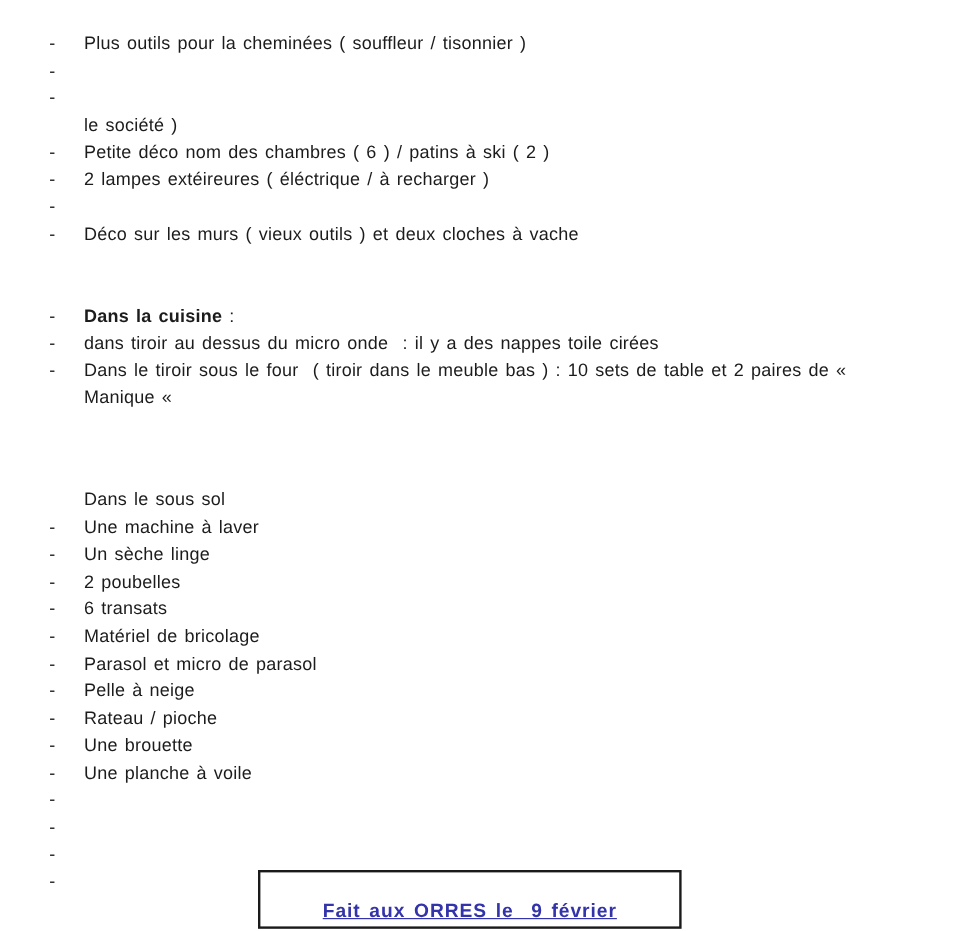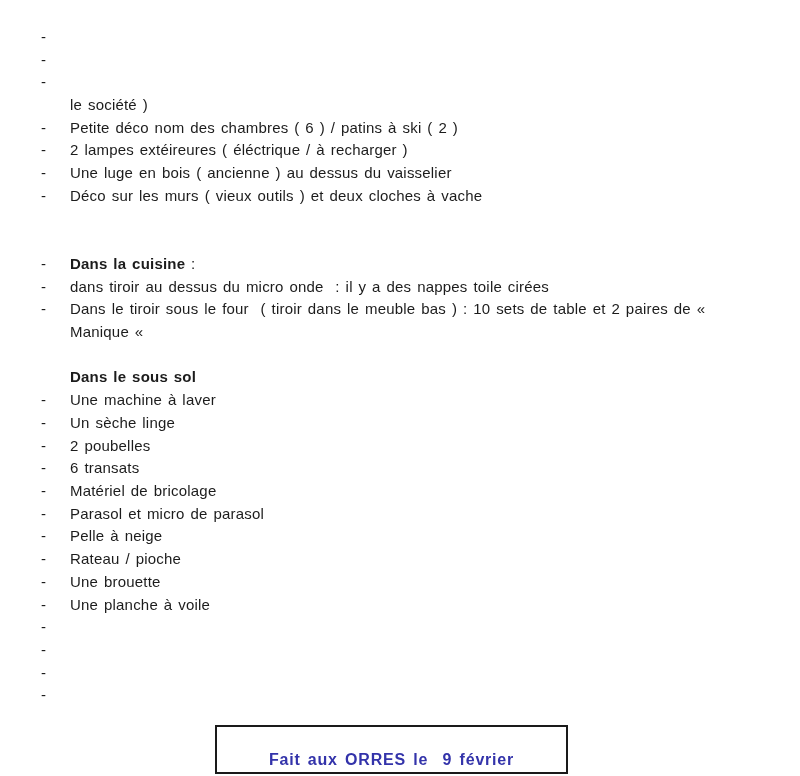--- a/index.html
+++ b/index.html
@@ -32,21 +32,22 @@
   .row .dash {
     position: absolute;
     left: 41px;
     top: 0;
   }
   .txt {
     white-space: pre-wrap;
   }
   .bold { font-weight: bold; }
   .heading-left {
-    font-weight: bold;
+    font-weight: normal;
+    margin-top: 40px;
   }
   .gap1 { height: 22.7px; }
   .gap2 { height: 45.4px; }
   .footer-box {
     position: absolute;
     left: 215px;
     top: 725px;
     width: 353px;
     height: 49px;
     border: 2px solid #1a1a1a;
@@ -56,35 +57,36 @@
     justify-content: center;
     padding-bottom: 3px;
   }
   .footer-text {
     font-size: 16px;
     font-weight: bold;
     color: #3333aa;
     letter-spacing: 0.8px;
     word-spacing: 2px;
     white-space: pre-wrap;
+    text-decoration: underline;
   }
 </style>
 </head>
 <body>
 
 <div class="page">
   <div class="content">
 
-    <div class="row"><span class="dash">-</span></div>
+    <div class="row"><span class="dash">-</span><span class="txt">Plus outils pour la cheminées ( souffleur / tisonnier )</span></div>
     <div class="row"><span class="dash">-</span></div>
     <div class="row"><span class="dash">-</span></div>
     <div class="row"><span class="txt">le société )</span></div>
     <div class="row"><span class="dash">-</span><span class="txt">Petite déco nom des chambres ( 6 ) / patins à ski ( 2 )</span></div>
     <div class="row"><span class="dash">-</span><span class="txt">2 lampes extéireures ( éléctrique / à recharger )</span></div>
-    <div class="row"><span class="dash">-</span><span class="txt">Une luge en bois ( ancienne ) au dessus du vaisselier</span></div>
+    <div class="row"><span class="dash">-</span></div>
     <div class="row"><span class="dash">-</span><span class="txt">Déco sur les murs ( vieux outils ) et deux cloches à vache</span></div>
 
     <div class="gap2"></div>
 
     <div class="row"><span class="dash">-</span><span class="txt bold">Dans la cuisine</span><span class="txt"> </span><span class="txt">:</span></div>
     <div class="row"><span class="dash">-</span><span class="txt">dans tiroir au dessus du micro onde  : il y a des nappes toile cirées</span></div>
     <div class="row"><span class="dash">-</span><span class="txt">Dans le tiroir sous le four  ( tiroir dans le meuble bas ) : 10 sets de table et 2 paires de «</span></div>
     <div class="row"><span class="txt">Manique «</span></div>
 
     <div class="gap1"></div>

